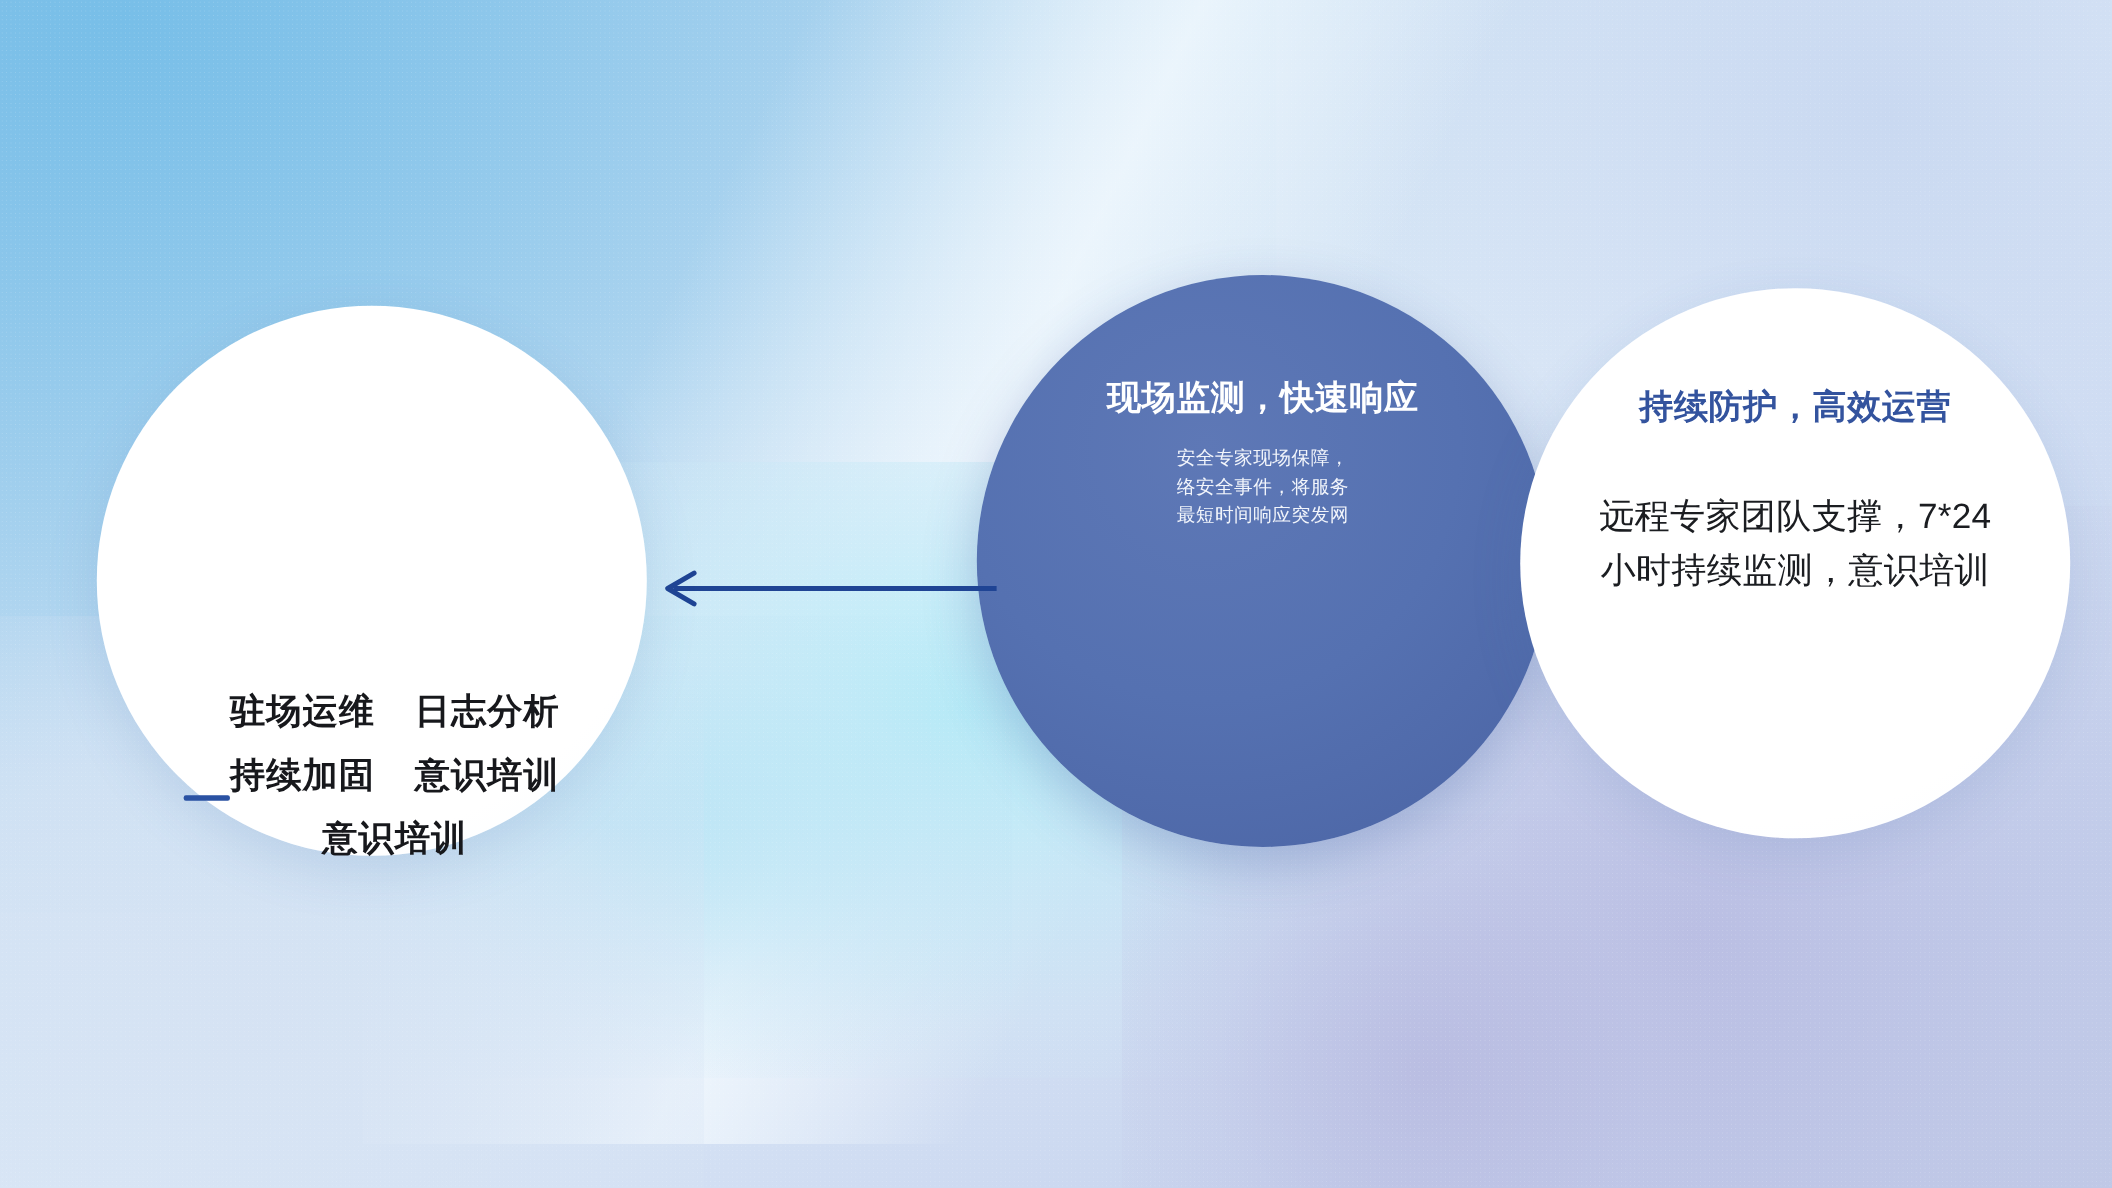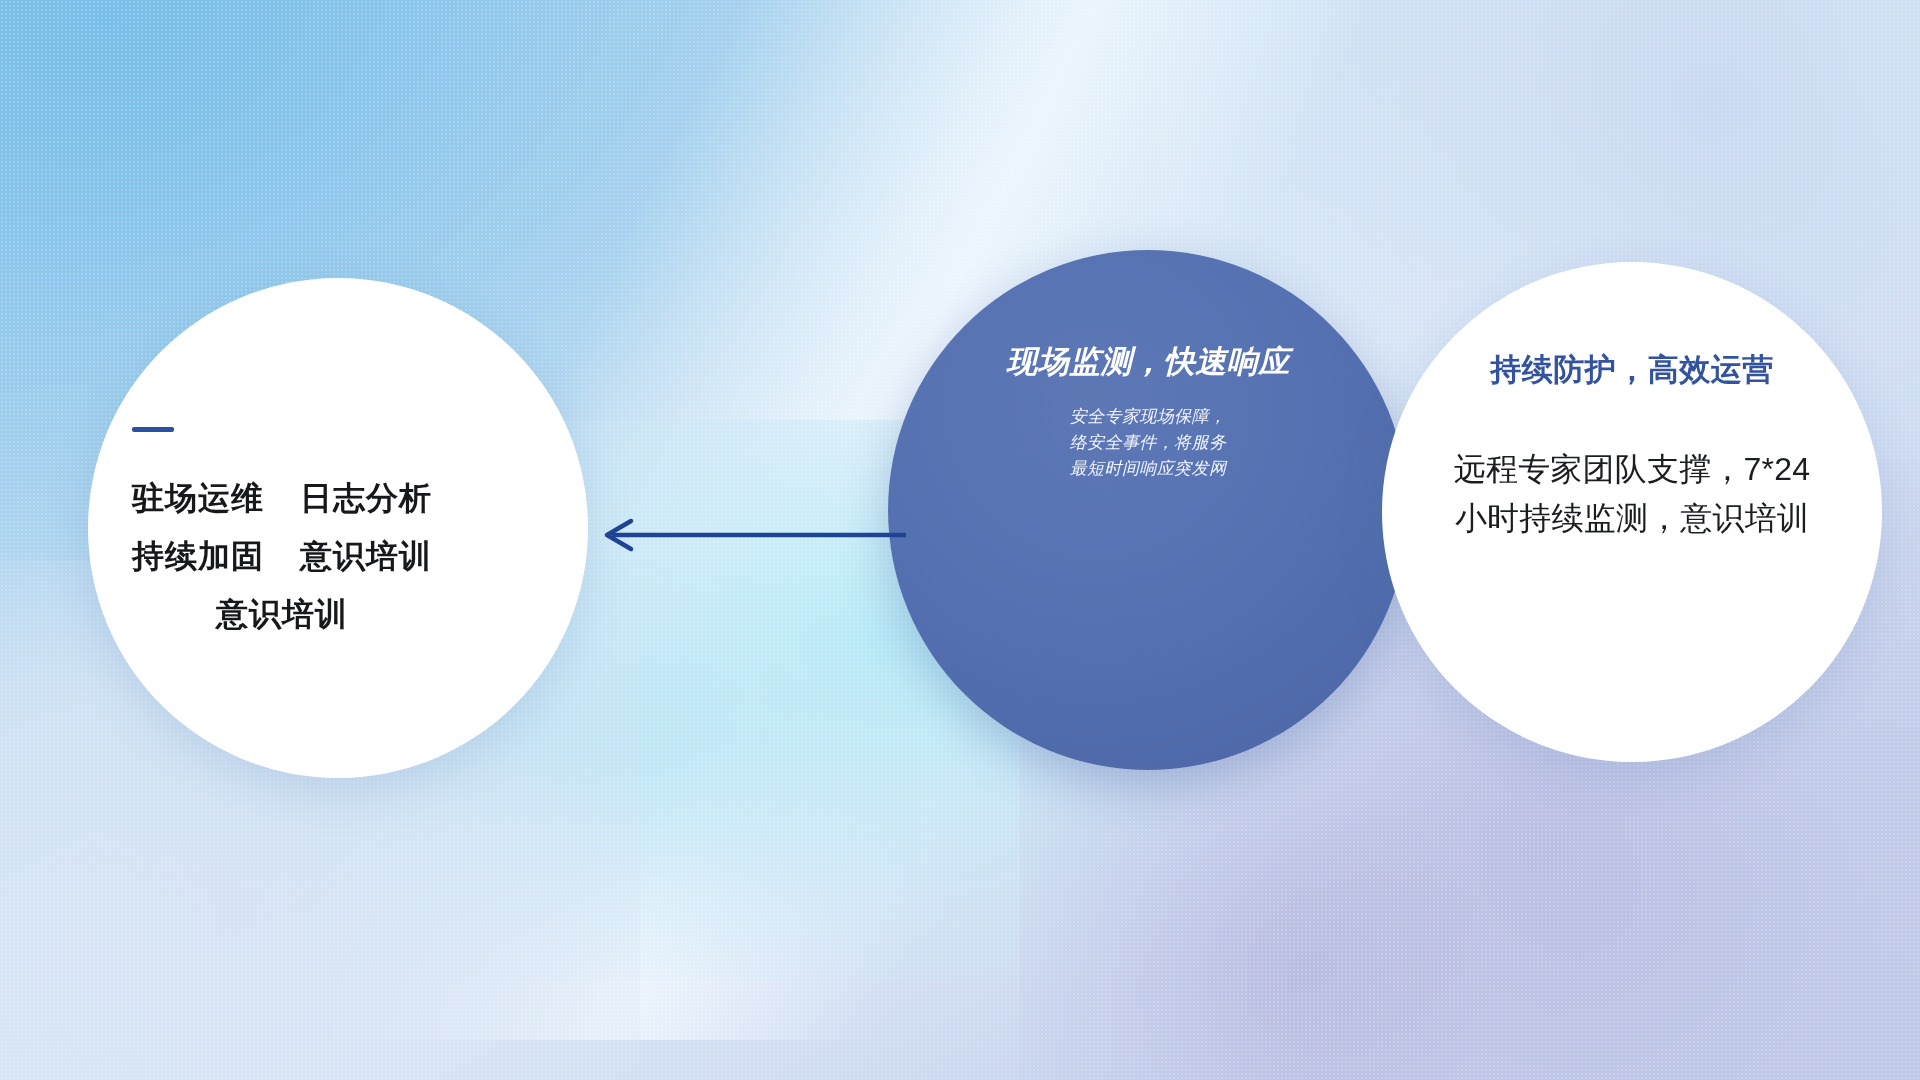--- a/index.html
+++ b/index.html
@@ -70,22 +70,22 @@
   .circle { position:absolute; border-radius:50%; }
 
   
   #bubble-left {
     left:88px; top:278px; width:500px; height:500px;
     background:radial-gradient(circle at 42% 34%,#ffffff 0%,#ffffff 72%,#fbfdff 88%,#f4f9fe 100%);
     box-shadow:0 14px 46px rgba(80,120,175,.18);
   }
   #bubble-left .inner {
     position:absolute; inset:0;
-    display:flex; flex-direction:column;
-    align-items:flex-start; justify-content:center;
+    display:flex; flex-direction:row;
+    align-items:flex-end; justify-content:center;
     padding:0 44px;
   }
   .accent-dash {
     width:42px; height:5px; border-radius:2px;
     background:#2a52a3;
     margin-bottom:50px;
   }
   .kw-rows { display:flex; flex-direction:column; align-items:center; gap:26px; }
   .kw-row {
     display:flex; gap:36px;
@@ -99,21 +99,20 @@
   #bubble-mid {
     left:888px; top:250px; width:520px; height:520px;
     background:radial-gradient(circle at 40% 30%,#5e78b6 0%,#5571b1 48%,#4e68a8 82%,#4a63a2 100%);
     box-shadow:0 16px 48px rgba(50,80,150,.28);
   }
   #bubble-mid .inner {
     position:absolute; inset:0;
     display:flex; flex-direction:column;
     align-items:center; justify-content:flex-start;
     padding:96px 58px 0 58px;
-    font-style:italic;
   }
   .bubble-title-white {
     font-size:31px; font-weight:bold; color:#ffffff;
     letter-spacing:.5px; white-space:nowrap; line-height:1;
   }
   .bubble-body-white {
     margin-top:27px;
     font-size:17px; color:#f2f5fb;
     line-height:1.52; text-align:center;
     letter-spacing:.4px;

